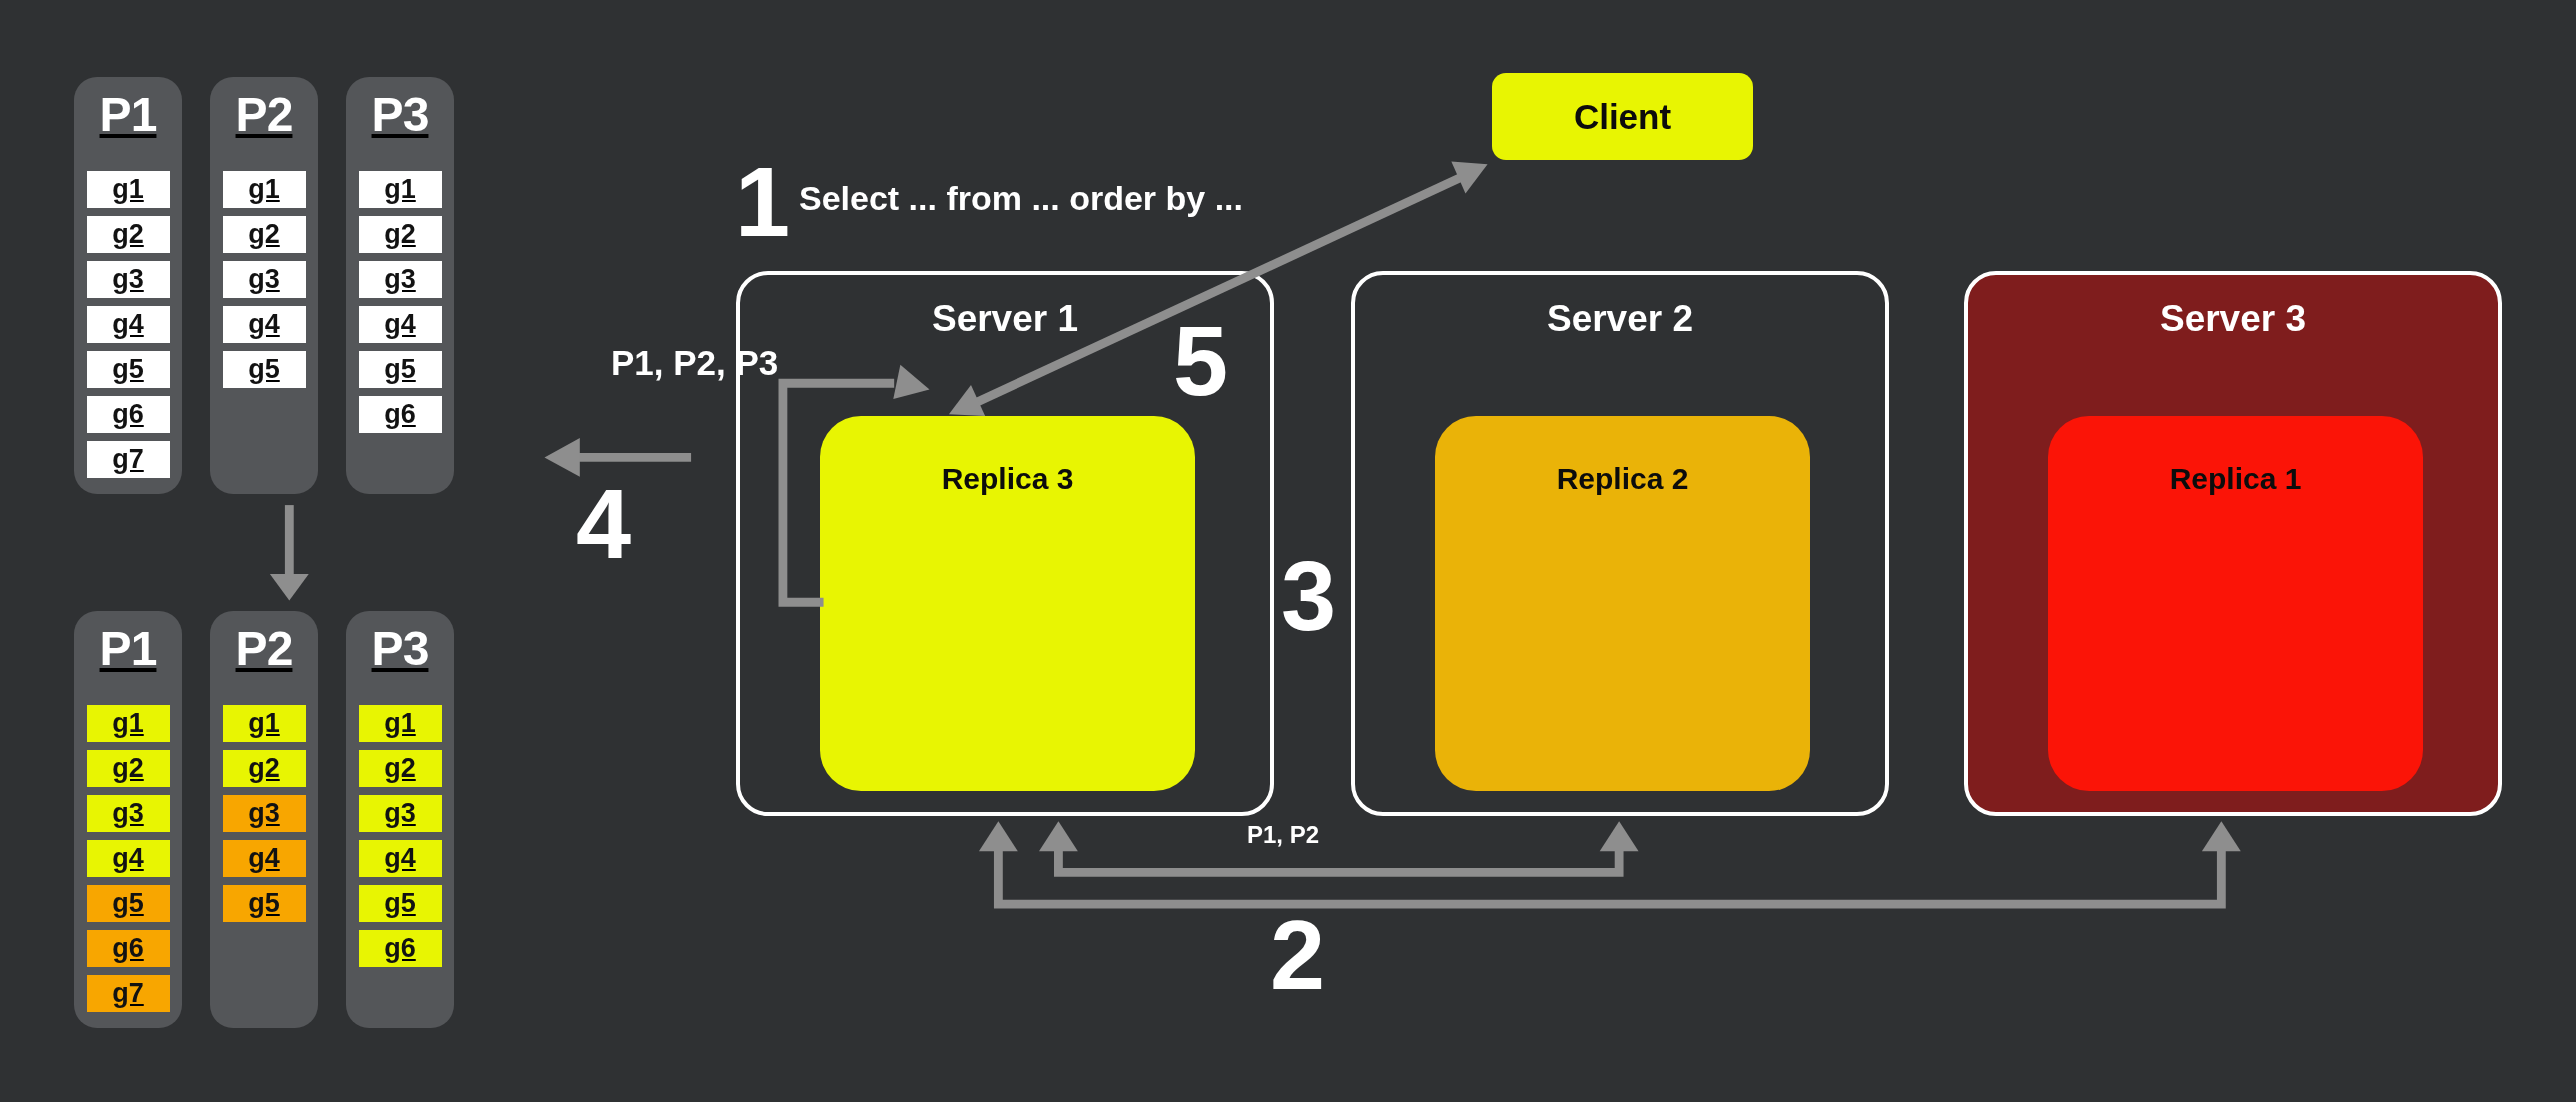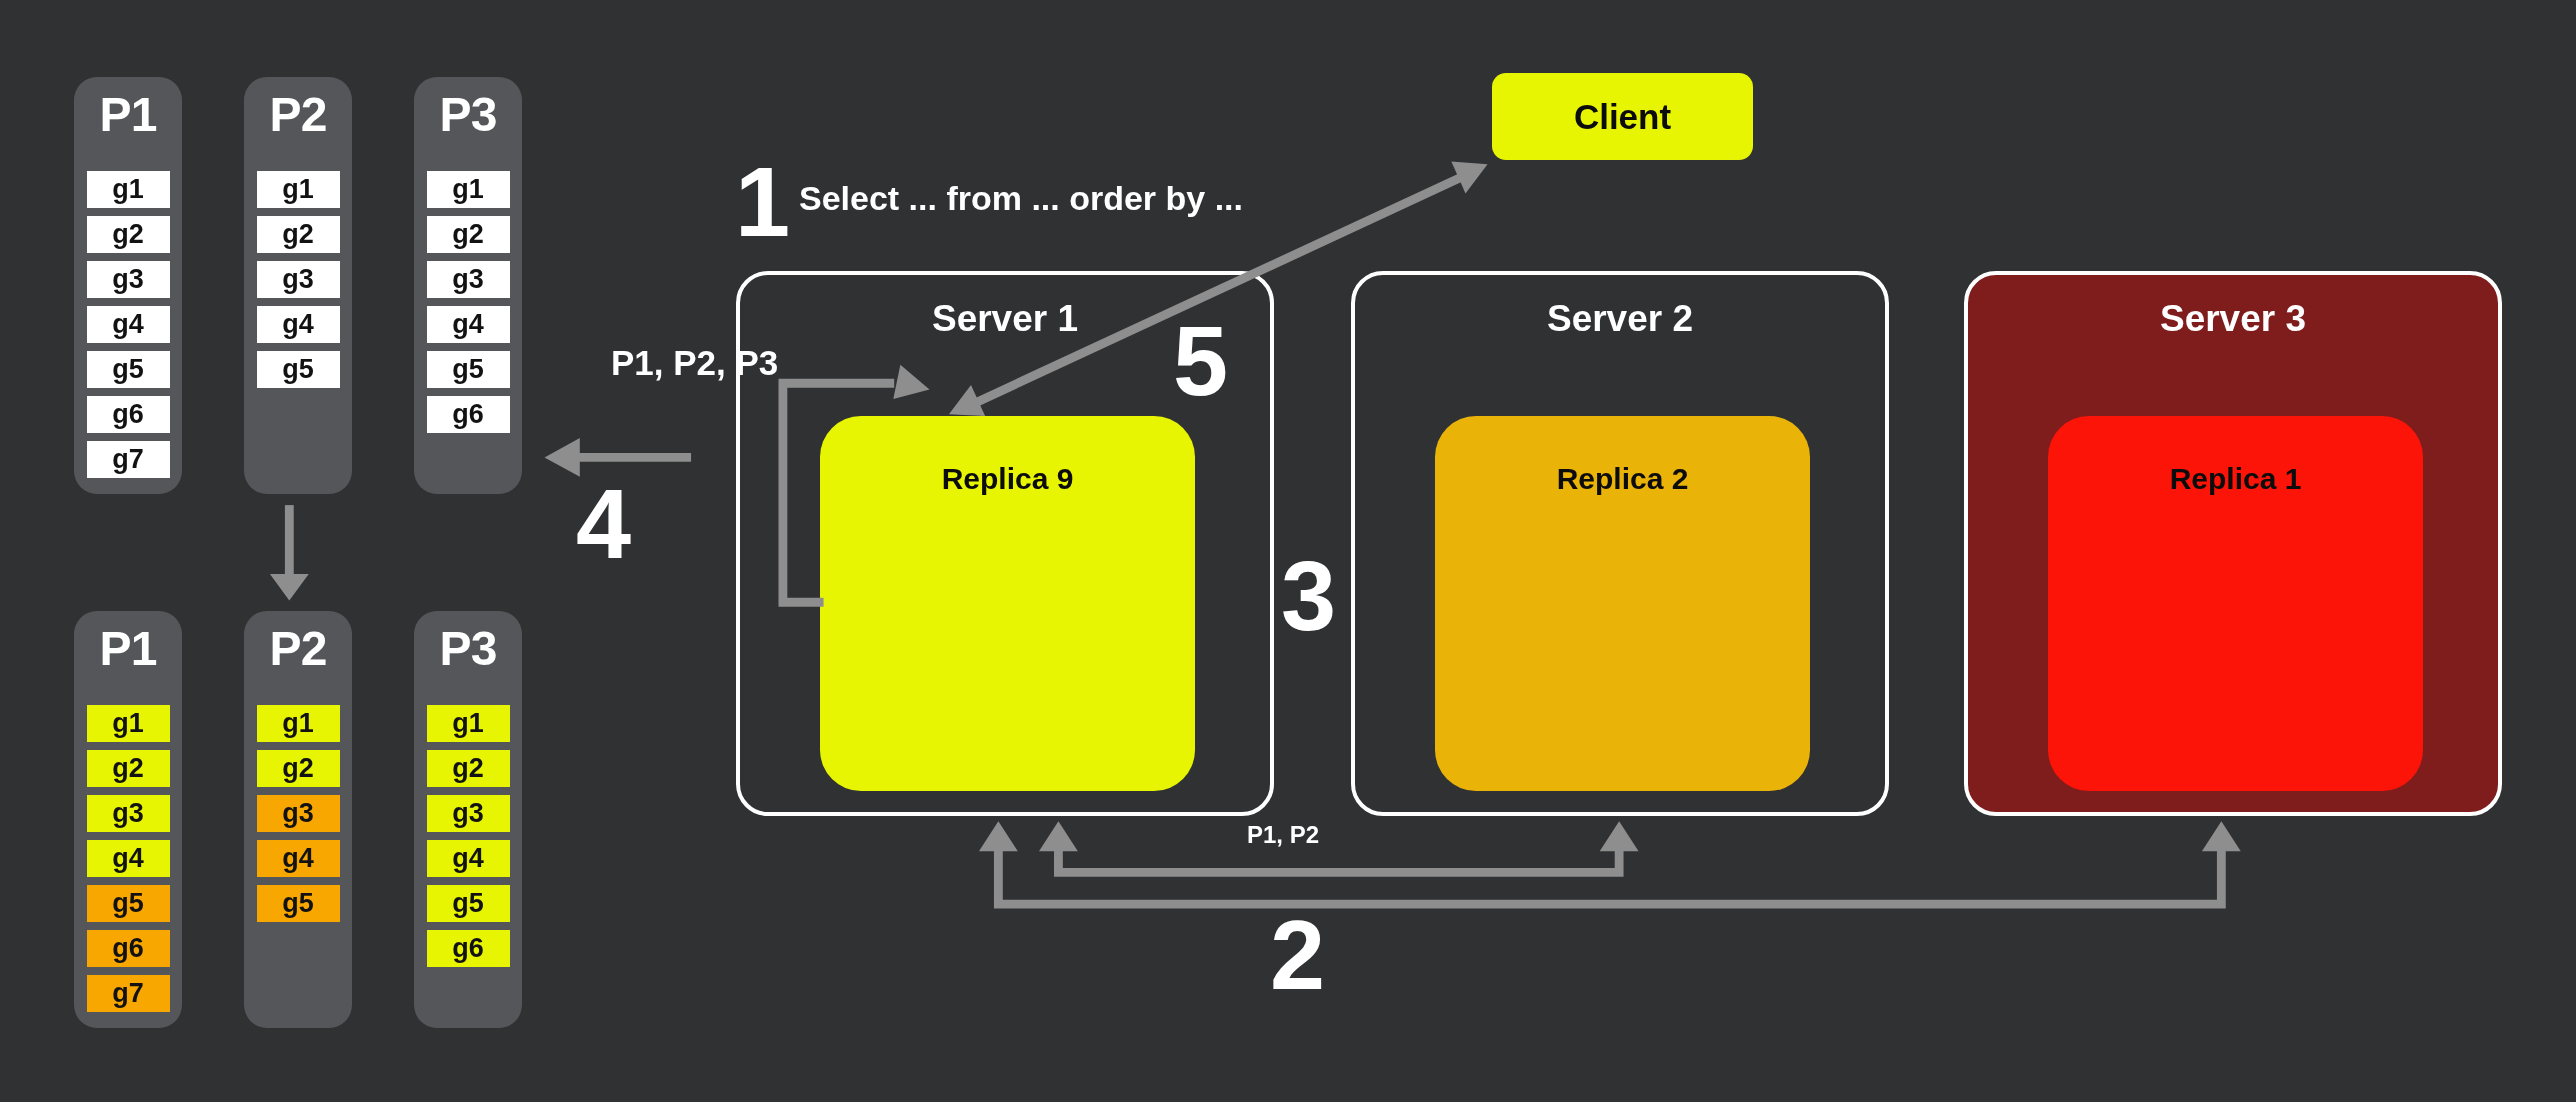--- a/index.html
+++ b/index.html
@@ -4,21 +4,21 @@
 <style>
   html,body{margin:0;padding:0;}
   body{
     width:2576px;height:1102px;position:relative;overflow:hidden;
     font-family:"Liberation Sans","DejaVu Sans",sans-serif;
     background:#2f3133;
   }
   #stage{position:absolute;inset:0;}
 
   
-  .pgroup{position:absolute;left:74px;display:flex;gap:62px;}
+  .pgroup{position:absolute;left:74px;display:flex;gap:28px;text-decoration:underline;}
   .pgroup.top{top:77px;}
   .pgroup.bottom{top:611px;}
   .pcol{
     width:108px;height:417px;border-radius:23px;
     box-sizing:border-box;padding-top:14px;
     display:flex;flex-direction:column;align-items:center;
   }
   .pcol-title{
     font-size:48px;font-weight:700;color:#ffffff;line-height:1;
     letter-spacing:-0.9px;
@@ -154,21 +154,21 @@
           <div class="pcell" style="background: rgb(232, 245, 2);">g4</div>
           <div class="pcell" style="background: rgb(232, 245, 2);">g5</div>
           <div class="pcell" style="background: rgb(232, 245, 2);">g6</div>
         </div>
       </div>
     </div>
 
   <div class="server" id="server1">
     <div class="server-title">Server 1</div>
     <div class="replica" id="replica1" style="background: rgb(232, 245, 2);">
-      <div class="replica-label">Replica 9</div>
+      <div class="replica-label">Replica 3</div>
     </div>
   </div>
   <div class="server" id="server2">
     <div class="server-title">Server 2</div>
     <div class="replica" id="replica2" style="background: #eab308;">
       <div class="replica-label">Replica 2</div>
     </div>
   </div>
   <div class="server" id="server3" style="background: #7f1d1d;">
     <div class="server-title">Server 3</div>

